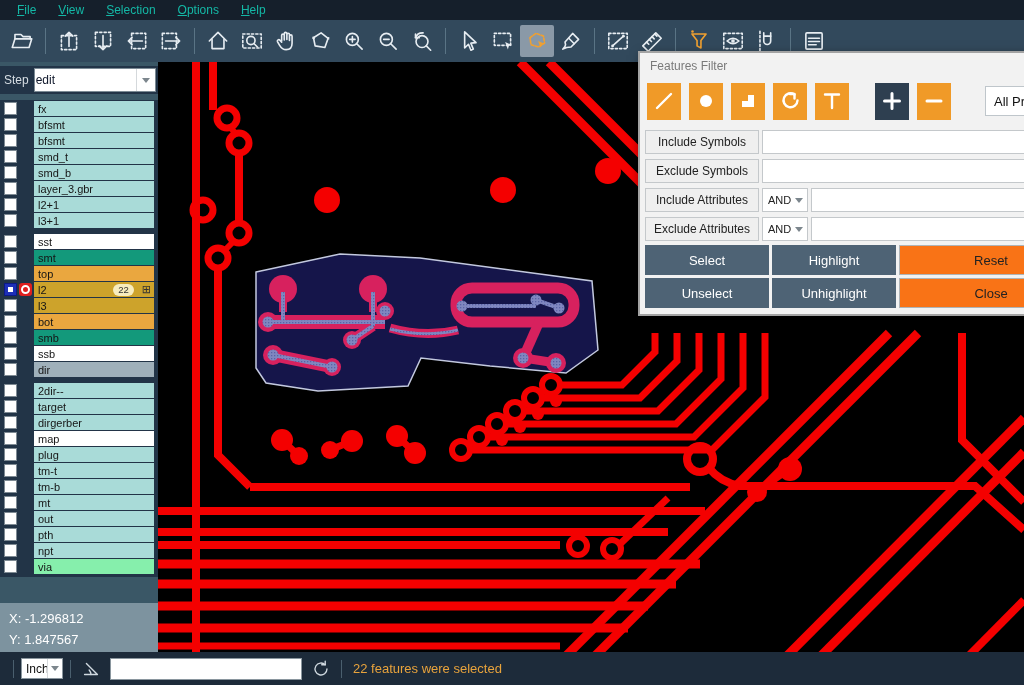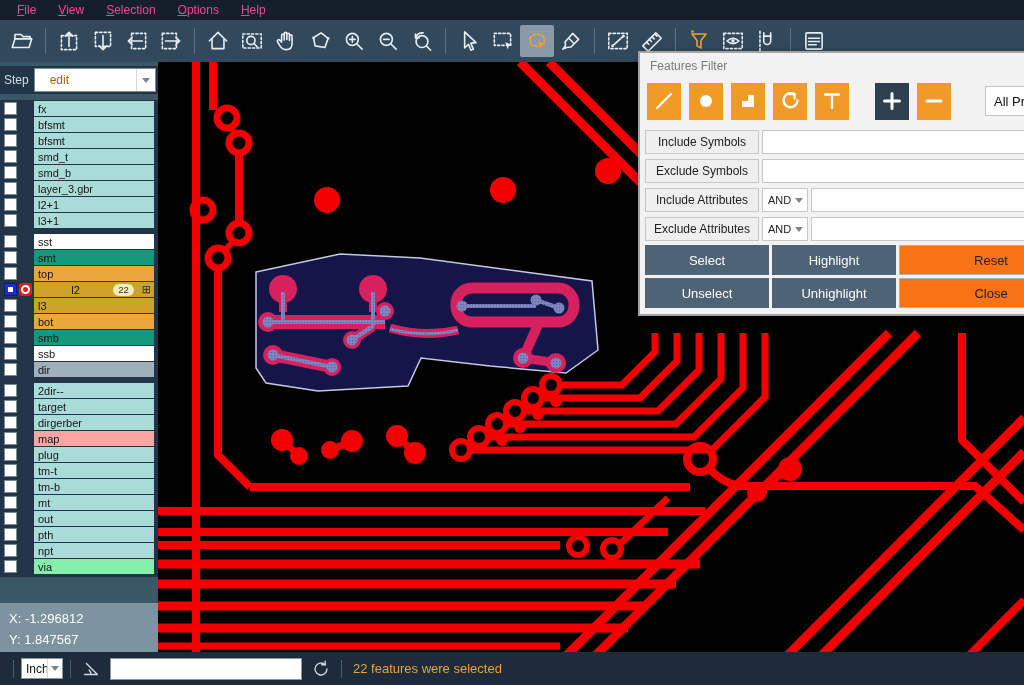--- a/index.html
+++ b/index.html
@@ -1,38 +1,38 @@
 <!DOCTYPE html>
 <html><head>
 <meta charset="utf-8">
 <style>
   html,body{margin:0;padding:0;}
   body{width:1024px;height:685px;position:relative;overflow:hidden;background:#000;
        font-family:"Liberation Sans",sans-serif;-webkit-font-smoothing:antialiased;}
   
   .menubar{position:absolute;left:0;top:0;width:1024px;height:20px;background:#151f2b;
            display:flex;align-items:center;padding-left:6px;box-sizing:border-box;}
-  .menu-item{display:inline-block;color:#ec4899;font-size:12px;padding:2px 11px;cursor:default;}
+  .menu-item{display:inline-block;color:#14b8a6;font-size:12px;padding:2px 11px;cursor:default;}
   .menu-item::first-letter{text-decoration:underline;}
   
   .toolbar{position:absolute;left:0;top:20px;width:1024px;height:42px;background:#32495c;
            display:flex;align-items:center;padding:0 5px;box-sizing:border-box;}
   .tbtn{width:34px;height:32px;display:flex;align-items:center;justify-content:center;border-radius:2px;flex:0 0 auto;}
   .tbtn.active{background:#8a99a7;}
   .tsep{width:1px;height:26px;background:#5a7485;margin:0 6px;flex:0 0 auto;}
   .tbtn svg{stroke:#e7edf2;fill:none;stroke-width:1.5;stroke-linecap:round;stroke-linejoin:round;}
   .tbtn svg .fil{fill:#e7edf2;stroke:none;}
   .tbtn svg .org{stroke:#f0a030;}
   .tbtn svg .orgf{fill:#f0a030;stroke:none;}
   
   .sidebar{position:absolute;left:0;top:62px;width:158px;height:590px;background:#3a5766;box-sizing:border-box;}
   .step-row{height:24px;margin:4px 0 6px;display:flex;align-items:center;background:#223447;padding:2px 2px 2px 4px;}
   .step-label{color:#d7dee4;font-size:12px;margin-right:5px;}
   .step-select{flex:1;height:22px;background:#fff;border:1px solid #7b8a94;display:flex;align-items:center;
-               font-size:12px;color:#a16207;padding-left:15px;position:relative;}
+               font-size:12px;color:#0f172a;padding-left:1px;position:relative;}
   .step-select .chevbox{position:absolute;right:0;top:0;bottom:0;width:18px;display:flex;align-items:center;justify-content:center;border-left:1px solid #d5d9dc;}
   .chev{width:0;height:0;border-left:4px solid transparent;border-right:4px solid transparent;border-top:5px solid #7c868d;}
   .layer-list{background:#223447;padding:1px 4px 2px 0;}
   .layer-row{display:flex;align-items:center;height:15px;margin-bottom:1px;}
   .cb{width:11px;height:11px;background:#fff;border:1px solid #7e8a93;margin-left:4px;flex:0 0 auto;
       display:flex;align-items:center;justify-content:center;}
   .cb.checked{background:#1d2fb8;border-color:#0d1a86;}
   .cb-in{width:5px;height:5px;background:#fff;display:block;}
   .ind{width:13px;height:13px;margin:0 2px;flex:0 0 auto;border-radius:3px;
        display:flex;align-items:center;justify-content:center;}
@@ -472,21 +472,21 @@
           <span class="lab">top</span>
         </span>
       </div>
       <div class="layer-row">
         <span class="cb checked">
           <span class="cb-in"></span>
         </span>
         <span class="ind on">
           <span class="ind-ring"></span>
         </span>
-        <span class="cell" style="background: rgb(205, 163, 43); text-align: center;">
+        <span class="cell" style="background: rgb(205, 163, 43);">
           <span class="lab">l2</span>
           <span class="badge">22</span>
           <span class="grid-glyph">⊞</span>
         </span>
       </div>
       <div class="layer-row">
         <span class="cb"></span>
         <span class="ind"></span>
         <span class="cell" style="background: rgb(205, 163, 43);">
           <span class="lab">l3</span>
@@ -538,21 +538,21 @@
       <div class="layer-row">
         <span class="cb"></span>
         <span class="ind"></span>
         <span class="cell" style="background: rgb(169, 219, 216);">
           <span class="lab">dirgerber</span>
         </span>
       </div>
       <div class="layer-row">
         <span class="cb"></span>
         <span class="ind"></span>
-        <span class="cell" style="background: #fca5a5;">
+        <span class="cell" style="background: #ffffff;">
           <span class="lab">map</span>
         </span>
       </div>
       <div class="layer-row">
         <span class="cb"></span>
         <span class="ind"></span>
         <span class="cell" style="background: rgb(169, 219, 216);">
           <span class="lab">plug</span>
         </span>
       </div>

